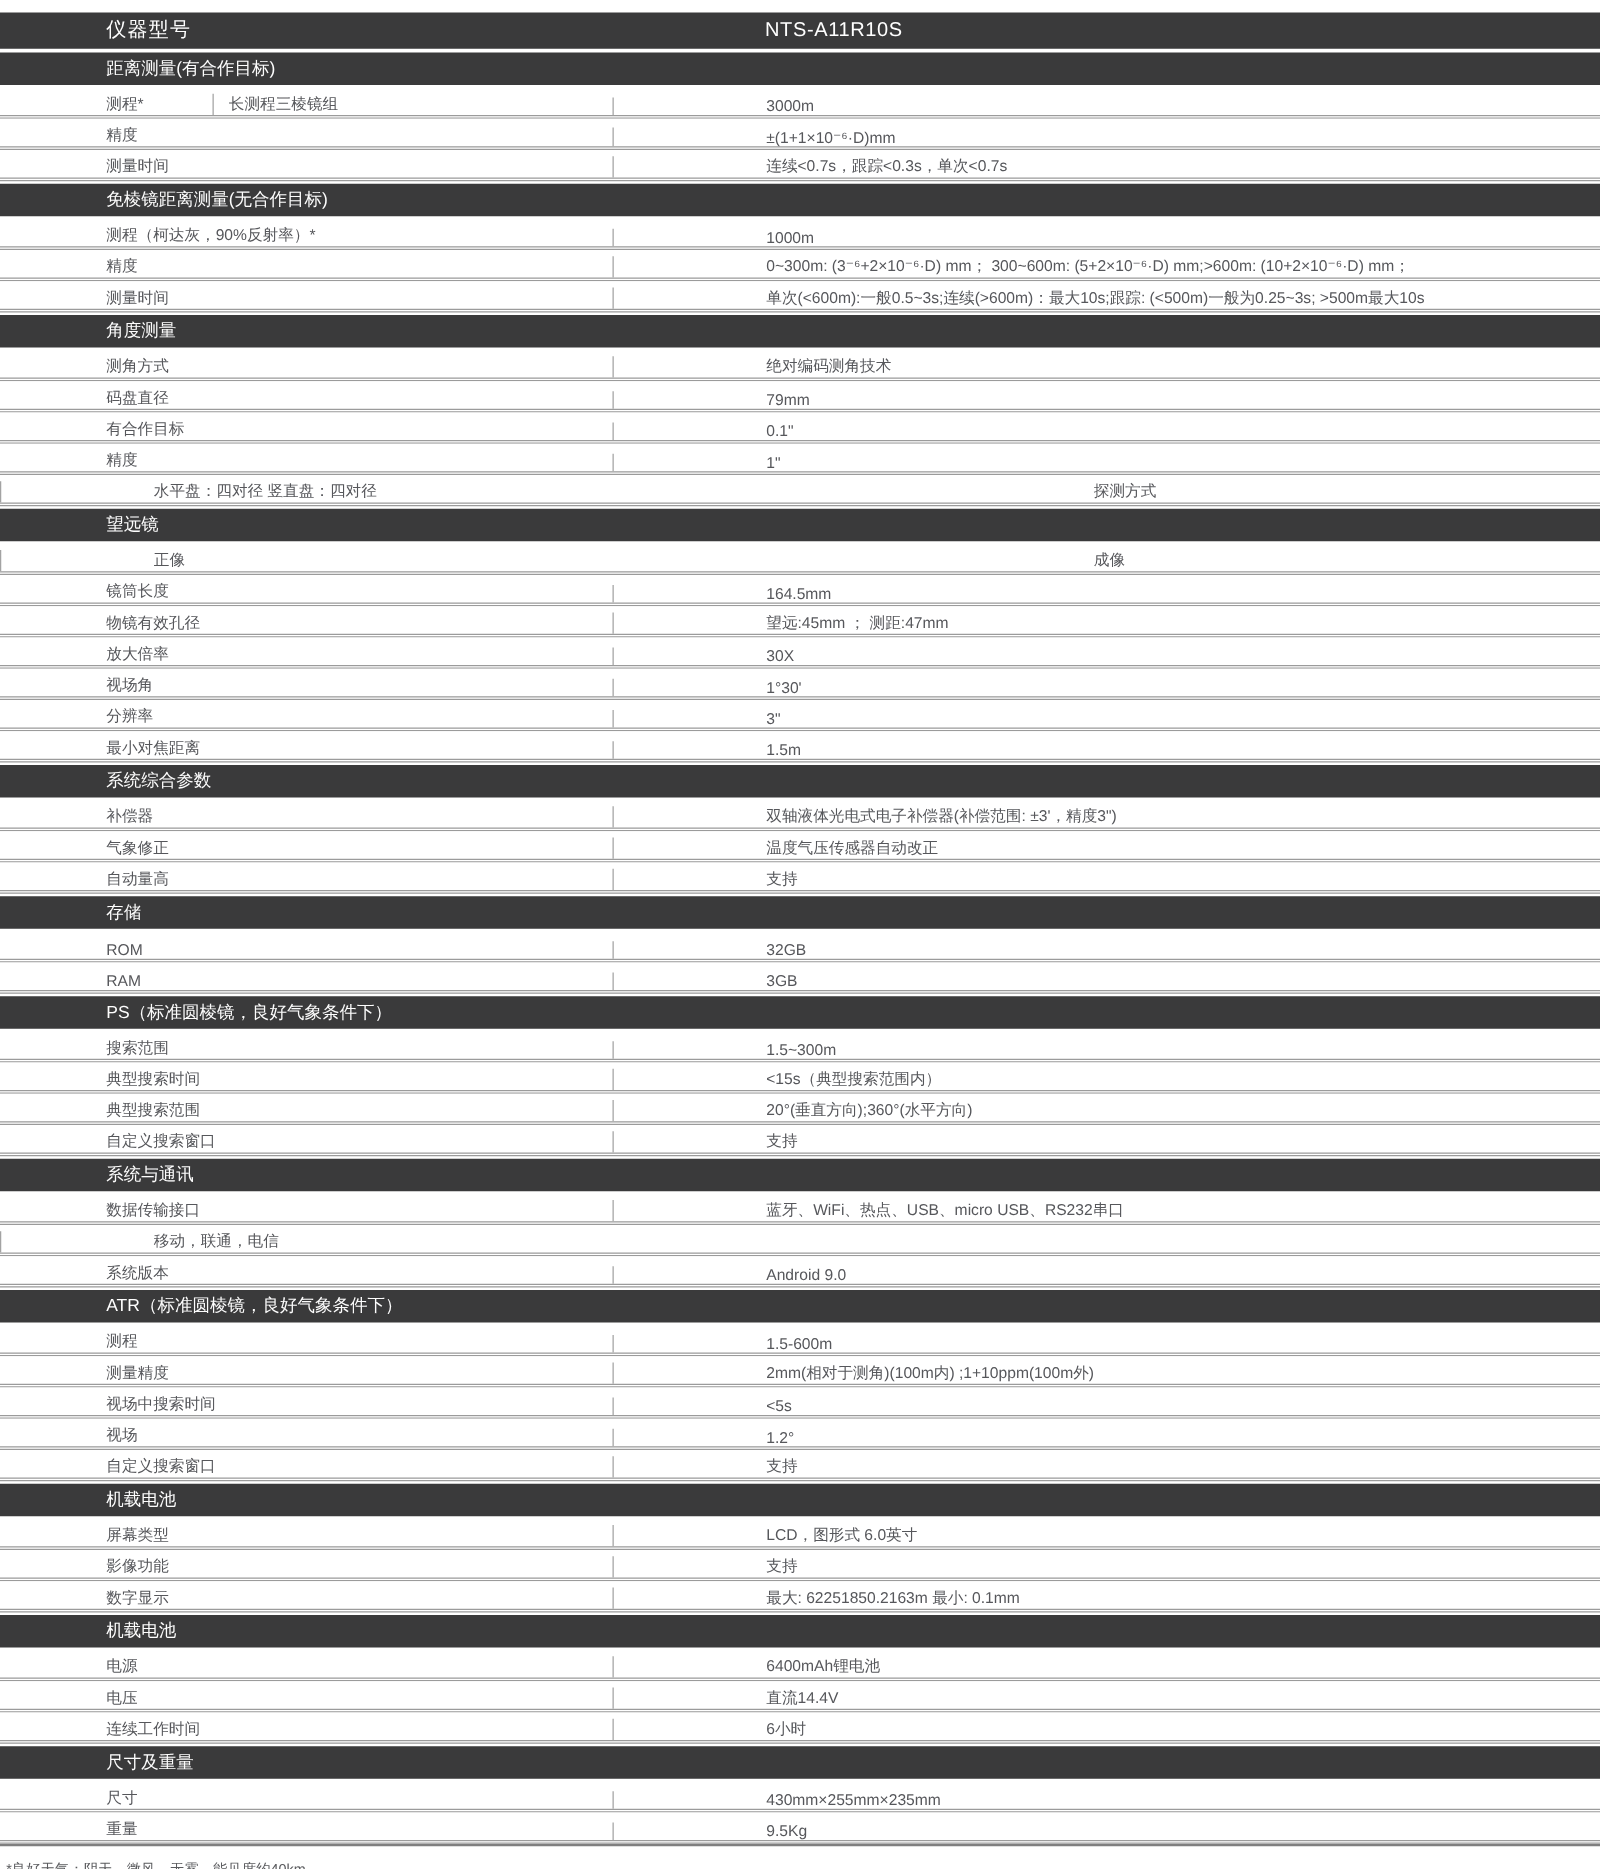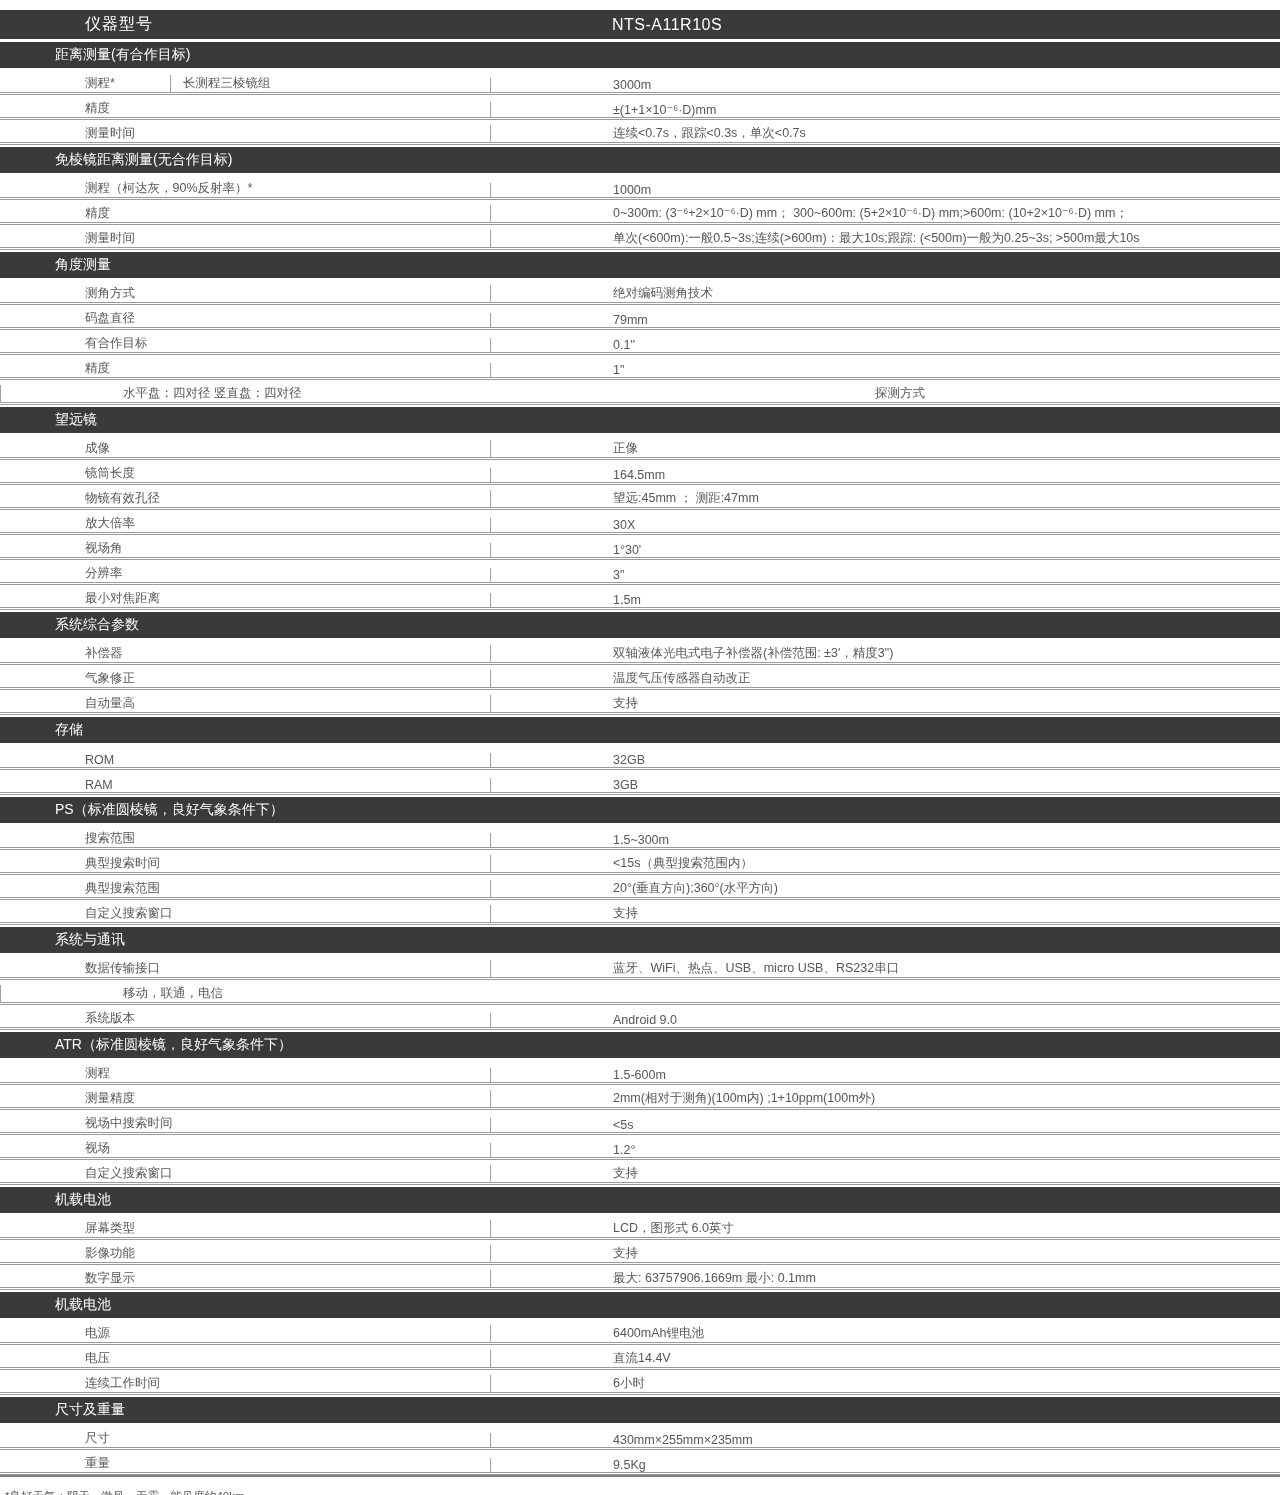--- a/index.html
+++ b/index.html
@@ -19,21 +19,21 @@
     height:29px;display:flex;align-items:center;
     font-size:16px;letter-spacing:1px;
     margin-bottom:3px;
   }
   .header-row .h-label{flex:0 0 490px;padding-left:85px;box-sizing:border-box;}
   .header-row .h-value{flex:1;padding-left:122px;letter-spacing:.5px;}
   
   .section-row{
     background:#3a3a3b;color:#fdfdfd;
     height:26px;display:flex;align-items:center;
-    padding-left:55px;font-size:14px;
+    padding-left:85px;font-size:14px;
     margin:2px 0;
   }
   
   .data-row{
     display:flex;align-items:flex-end;
     height:22px;
     border-bottom:3px double #9b9b9b;
     font-size:12.5px;
     background:#ffffff;
     white-space:nowrap;
@@ -109,22 +109,22 @@
         <div class="cell value">1"</div>
       </div>
       <div class="data-row">
         <div class="cell value">水平盘：四对径  竖直盘：四对径</div>
         <div class="cell label">探测方式</div>
       </div>
       <div class="section-row">
         <span>望远镜</span>
       </div>
       <div class="data-row">
+        <div class="cell value">正像</div>
         <div class="cell label">成像</div>
-        <div class="cell value">正像</div>
       </div>
       <div class="data-row">
         <div class="cell label">镜筒长度</div>
         <div class="cell value">164.5mm</div>
       </div>
       <div class="data-row">
         <div class="cell label">物镜有效孔径</div>
         <div class="cell value">望远:45mm ； 测距:47mm</div>
       </div>
       <div class="data-row">
@@ -231,21 +231,21 @@
       <div class="data-row">
         <div class="cell label">屏幕类型</div>
         <div class="cell value">LCD，图形式  6.0英寸</div>
       </div>
       <div class="data-row">
         <div class="cell label">影像功能</div>
         <div class="cell value">支持</div>
       </div>
       <div class="data-row">
         <div class="cell label">数字显示</div>
-        <div class="cell value">最大: 63757906.1669m  最小: 0.1mm</div>
+        <div class="cell value">最大: 62251850.2163m  最小: 0.1mm</div>
       </div>
       <div class="section-row">
         <span>机载电池</span>
       </div>
       <div class="data-row">
         <div class="cell label">电源</div>
         <div class="cell value">6400mAh锂电池</div>
       </div>
       <div class="data-row">
         <div class="cell label">电压</div>

